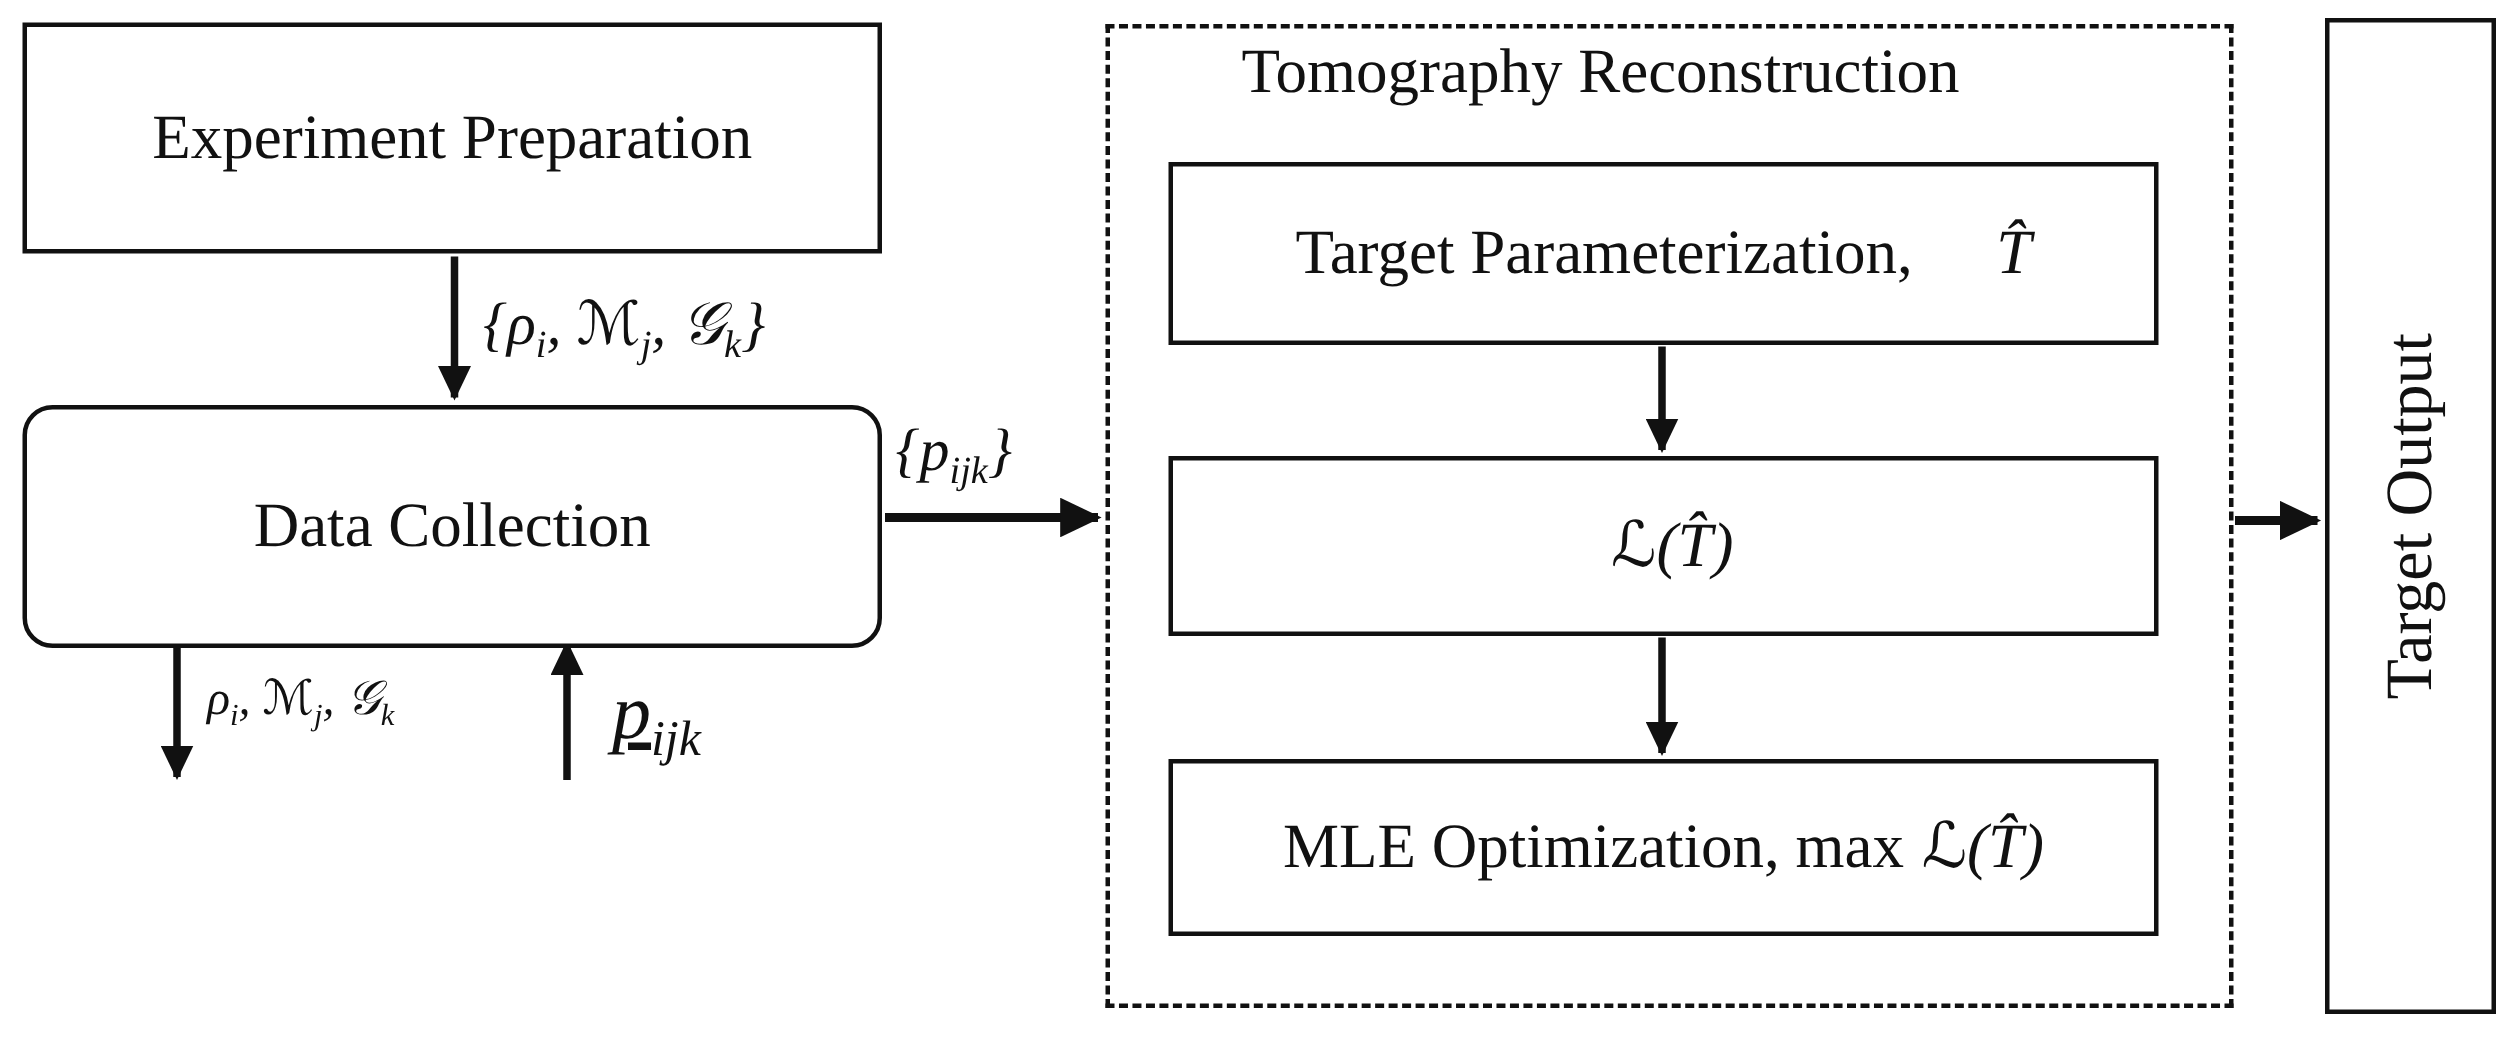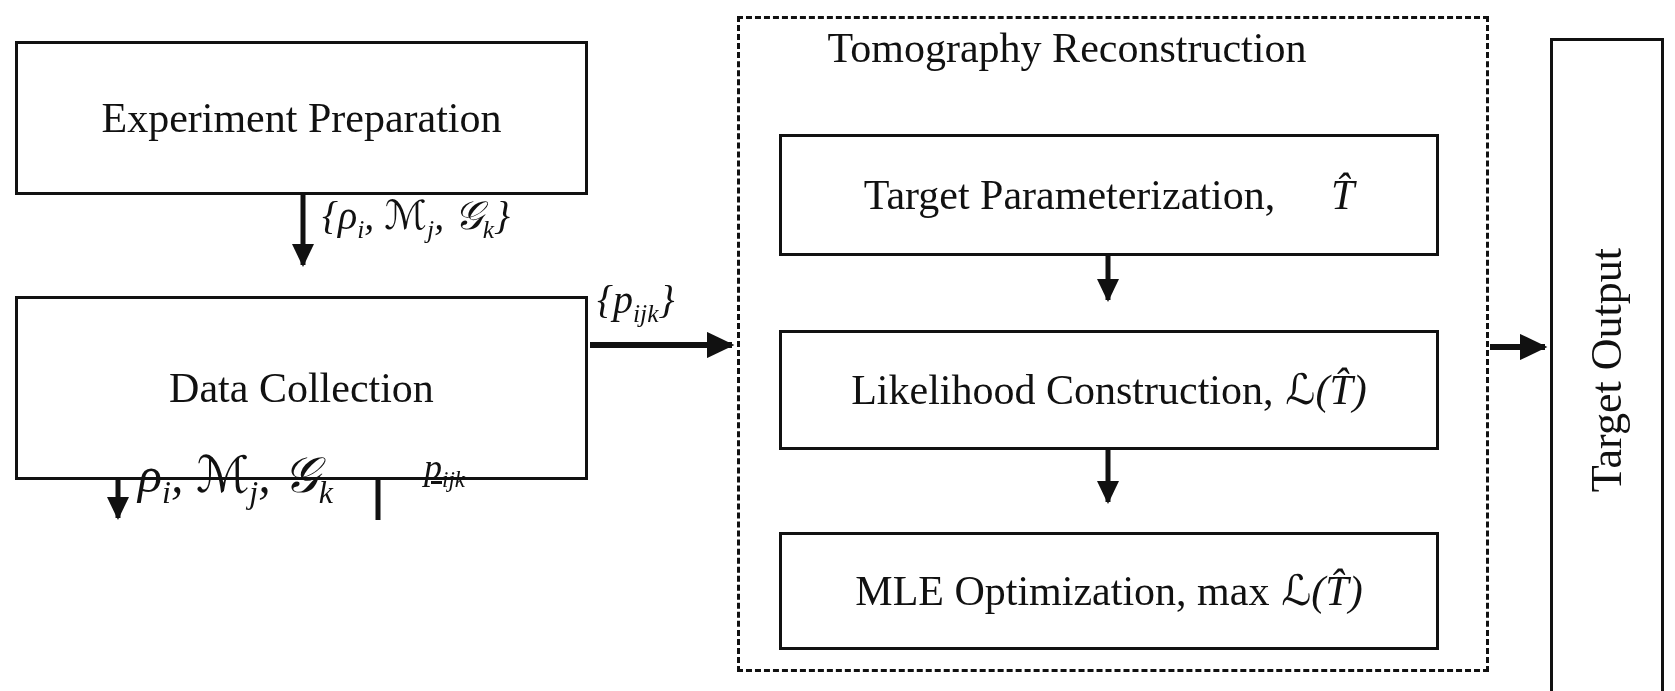--- a/index.html
+++ b/index.html
@@ -15,21 +15,20 @@
   .node{
     position:absolute;
     box-sizing:border-box;
     border:3px solid #111;
     background:#fff;
     display:flex;align-items:center;justify-content:center;
     text-align:left;
     font-size:42px;
     line-height:1.1;
     white-space:nowrap;
-    margin-top:26px;
   }
   .node .math{margin-left:0.28em;}
   .math{
     font-style:italic;
     font-family:"Liberation Serif","DejaVu Serif","DejaVu Sans",serif;
   }
   .math sub{font-size:64%;line-height:0;}
   .group{
     position:absolute;
     box-sizing:border-box;
@@ -42,39 +41,39 @@
     text-align:center;
     font-size:42px;
     white-space:nowrap;
   }
   .edge-label{
     position:absolute;
     font-size:40px;
     white-space:nowrap;
   }
   #node-experiment-preparation{left:15px;top:15px;width:573px;height:154px;}
-  #node-data-collection{left:15px;top:270px;width:573px;height:184px;}
+  #node-data-collection{left:15px;top:270px;width:573px;height:162px;border-radius:20px;}
   #node-quantum-device{
     left:15px;top:522px;width:574px;height:156px;
     border:2px solid #a8a8a8;
     background:linear-gradient(180deg,#d7d7d7 0%,#cccccc 55%,#c1c1c1 100%);
   }
   #group-tomography{left:737px;top:16px;width:752px;height:656px;}
   #node-target-parameterization{left:779px;top:108px;width:660px;height:122px;gap:44px;}
   #node-likelihood-construction{left:779px;top:304px;width:660px;height:120px;}
   #node-mle-optimization{left:779px;top:506px;width:660px;height:118px;}
   #node-target-output{left:1550px;top:12px;width:114px;height:664px;}
   #node-target-output .vert{
     transform:rotate(-90deg);
     white-space:nowrap;
     font-size:44px;
   }
   #label-prep-to-data{left:322px;top:192px;font-style:italic;}
-  #label-data-to-device{left:138px;top:446px;font-size:50px;}
-  #label-device-to-data{left:424px;top:446px;font-size:36px;text-decoration:underline;}
+  #label-data-to-device{left:138px;top:446px;font-size:32px;}
+  #label-device-to-data{left:408px;top:446px;font-size:52px;text-decoration:underline;}
   #label-data-to-tomography{left:597px;top:276px;width:138px;text-align:left;}
 </style>
 </head>
 <body>
 
 <div class="canvas">
 
   <svg class="arrows" viewBox="0 0 1675 691" xmlns="http://www.w3.org/2000/svg">
     <defs>
       <marker id="ah" markerWidth="5" markerHeight="4.4" refX="4.2" refY="2.2" orient="auto" markerUnits="strokeWidth">
@@ -101,21 +100,20 @@
     <span>Data Collection</span>
   </div>
 
 
   <div class="node" id="node-target-parameterization">
     <span>Target Parameterization,</span>
     <span class="math">T̂</span>
   </div>
 
   <div class="node" id="node-likelihood-construction">
-    <span>Likelihood Construction,</span>
     <span class="math">ℒ(T̂)</span>
   </div>
 
   <div class="node" id="node-mle-optimization">
     <span>MLE Optimization, max</span>
     <span class="math">ℒ(T̂)</span>
   </div>
 
   <div class="node" id="node-target-output">
     <span class="vert">Target Output</span>

